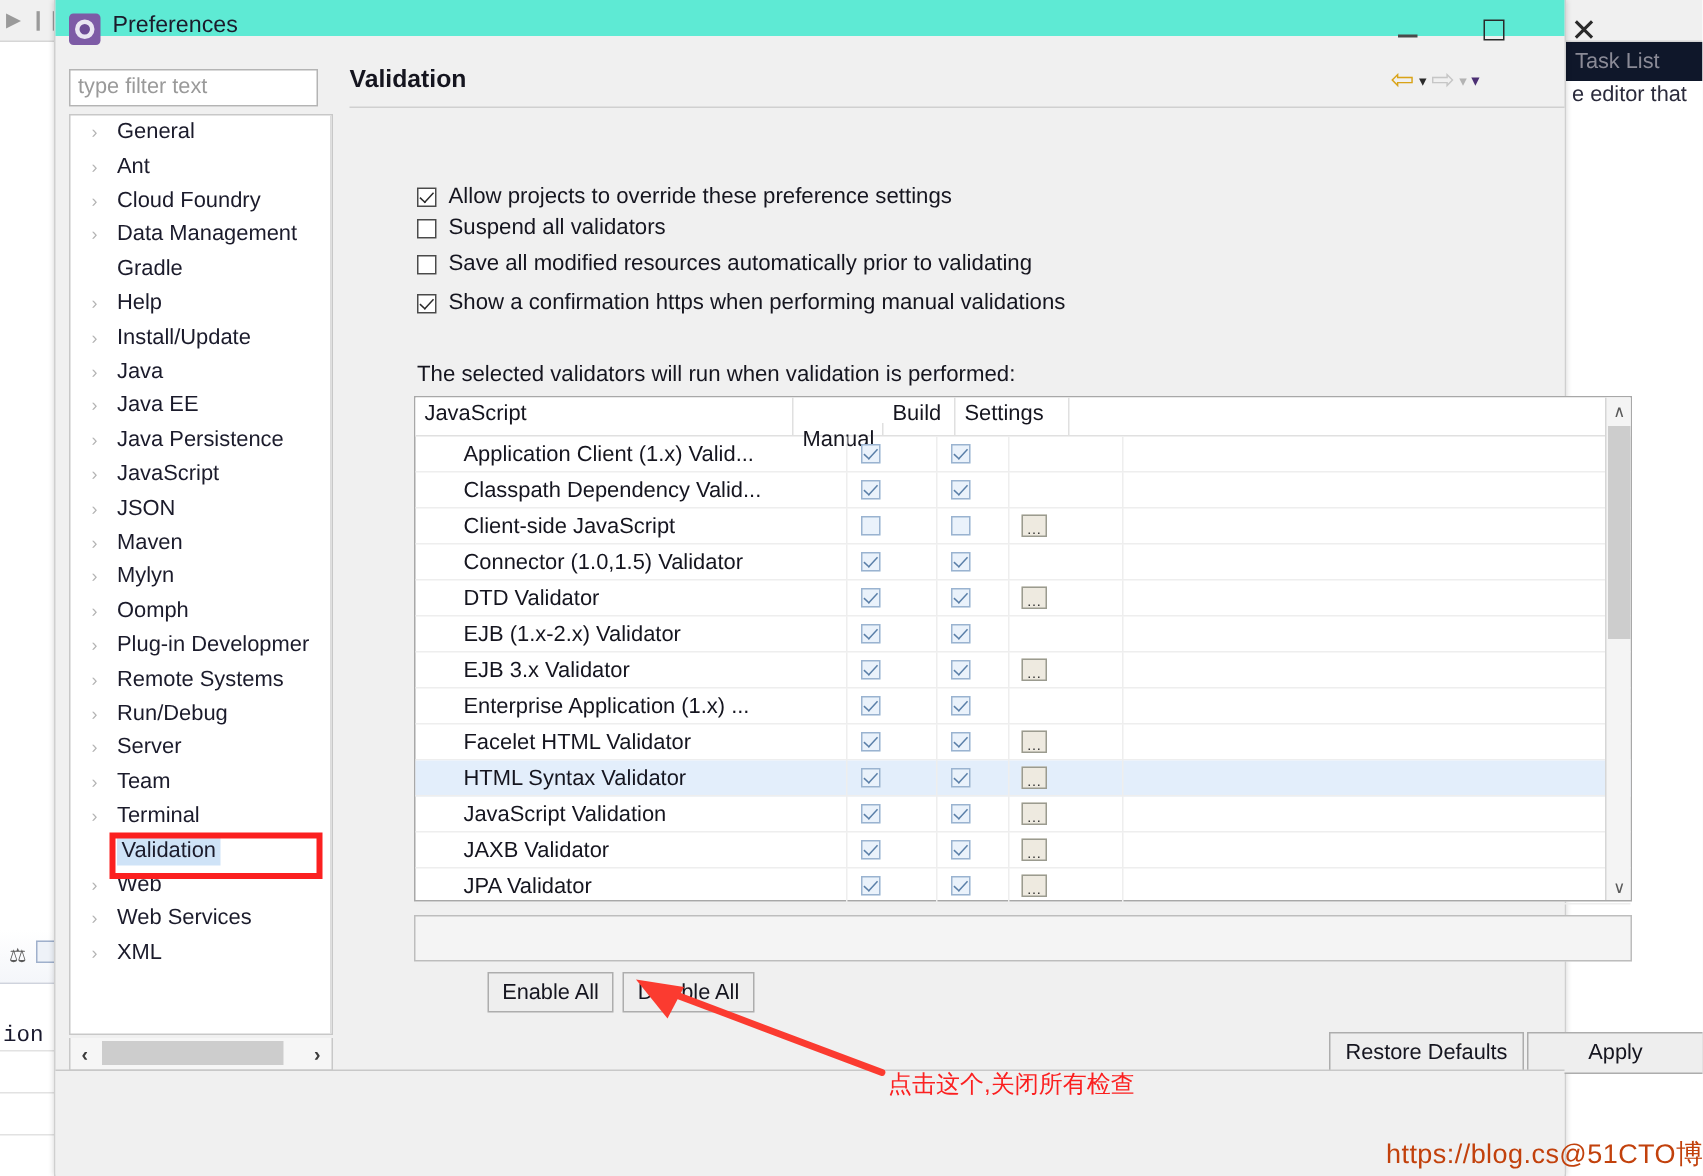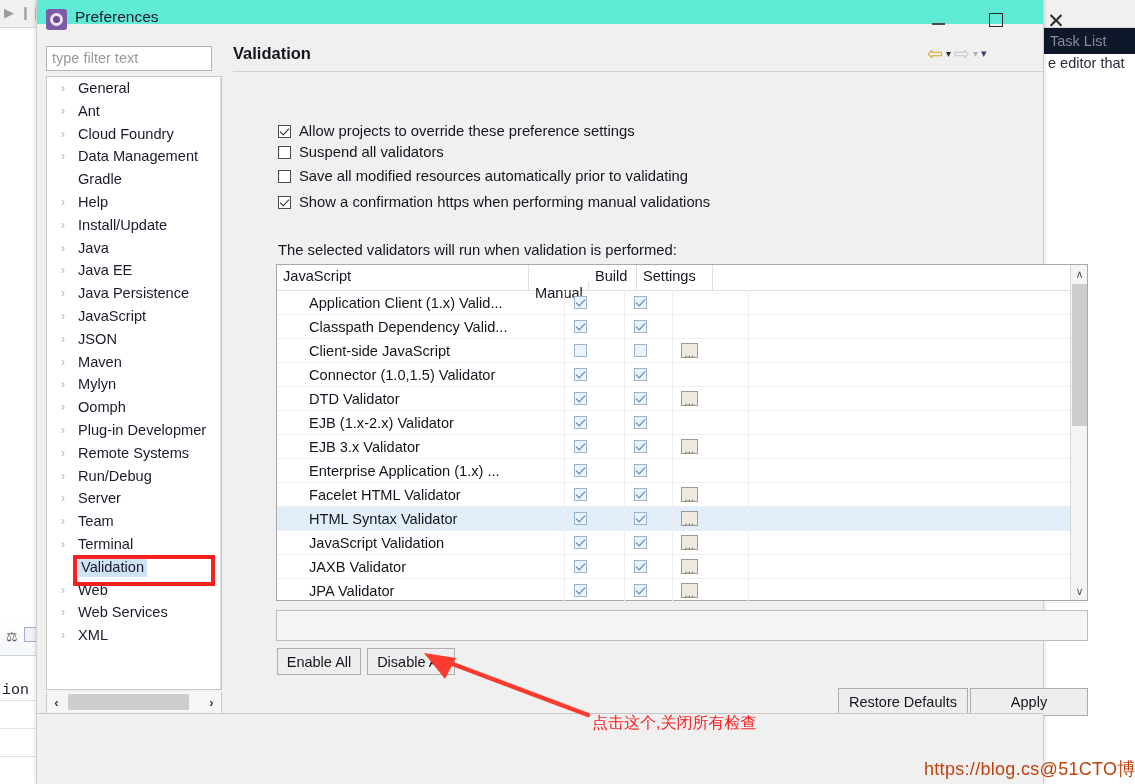--- a/index.html
+++ b/index.html
@@ -220,21 +220,21 @@
     position:absolute; left:1px; top:19px; width:15px; height:142px; background:#cdcdcd;
   }
 
   .msg-bar {
     position: absolute; left: 43px; top: 538px; width: 812px; height: 31px;
     background: #f4f4f4; border: 1px solid #bdbdbd;
   }
   .btn {
     background: #eeeeee; border: 1px solid #adadad; font-size: 14.5px;
     color: #15151f; display:flex; align-items:center; justify-content:center;
-    font-family: "Liberation Sans", sans-serif; white-space: nowrap;
+    font-family: "Liberation Sans", sans-serif; white-space: nowrap; margin-left: 48px;
   }
   .btn.enable-all { position: absolute; left: 44px; top: 576px; width: 84px; height: 27px; }
   .btn.disable-all { position: absolute; left: 134px; top: 576px; width: 88px; height: 27px; }
   .btn.restore { position: absolute; left: 605px; top: 616px; width: 130px; height: 28px; }
   .btn.apply { position: absolute; left: 737px; top: 616px; width: 118px; height: 28px; }
 
   .footer-divider {
     position: absolute; left: 0; top: 713px; width: 1006px; height: 1px; background: #c8c8c8;
   }
   .footer { position: absolute; left: 0; top: 714px; width: 1006px; height: 70px; background:#f0f0f0; }

